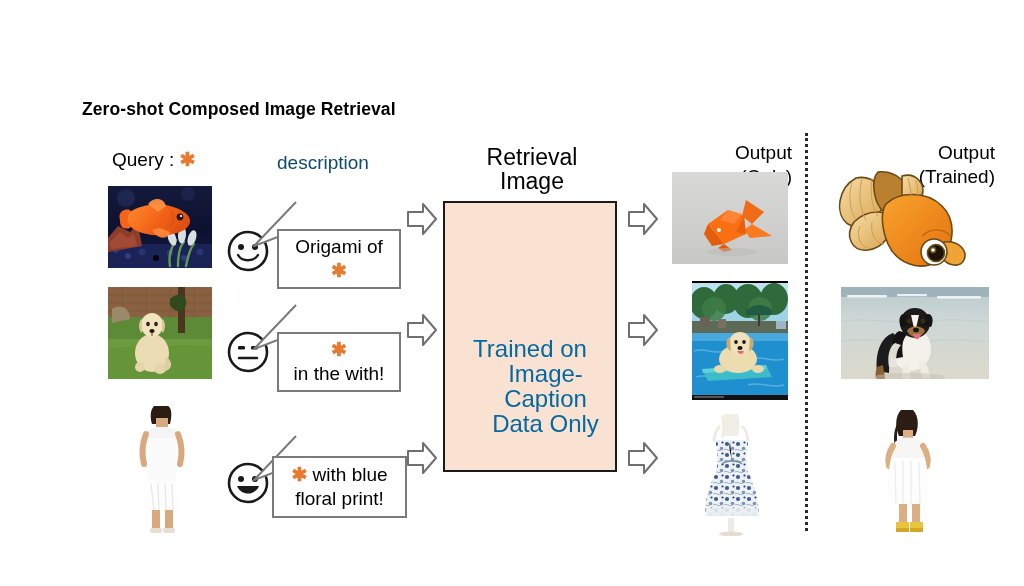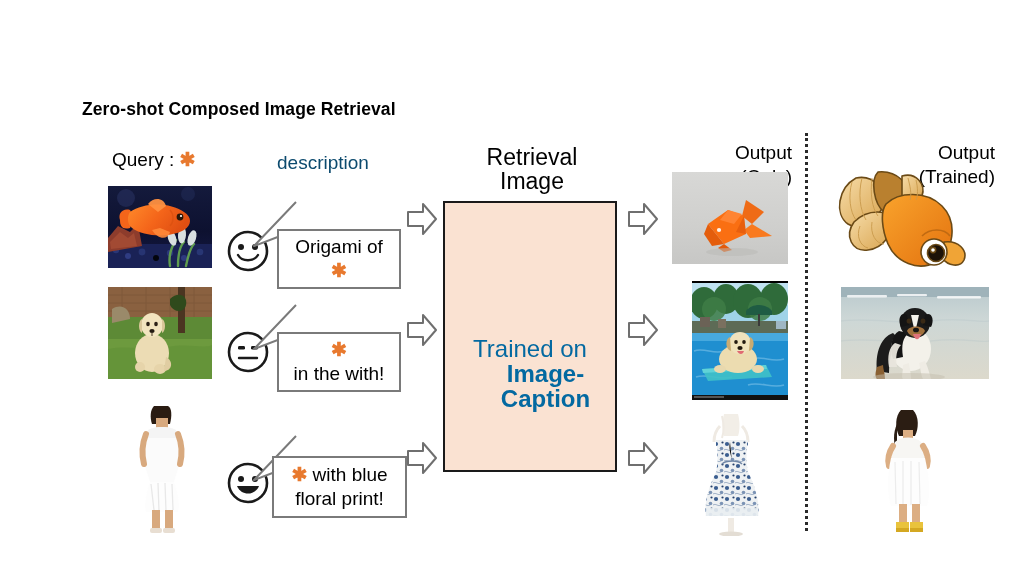--- a/index.html
+++ b/index.html
@@ -29,21 +29,21 @@
     font-size:23px;line-height:24px;color:#000;
   }
   .rm-box{
     left:443px;top:201px;width:174px;height:271px;
     background:#FAE2D2;border:2.5px solid #1a1a1a;box-sizing:border-box;
   }
   .rm-inner{
     position:absolute;left:0;right:0;top:88px;text-align:center;
     font-size:24px;line-height:25px;color:#0369a1;margin-top:45px;
   }
-  .rm-inner .b{font-weight:bold;padding-left:31px;}
+  .rm-inner .b{font-weight:normal;padding-left:31px;}
 
   
   .bubble{
     border:2px solid #7a7a7a;background:#fff;box-sizing:border-box;
     display:flex;align-items:center;justify-content:center;text-align:center;
     font-size:19px;line-height:24px;color:#000;margin-top:32px;
   }
   .tail{overflow:visible;}
 
   
@@ -76,20 +76,21 @@
 
   <div class="abs colhead" style="left:835px;top:113px;width:160px;">
     <div>Output</div>
     <div>(Trained)</div>
   </div>
 
   <div class="abs rm-box">
     <div class="rm-inner">
       <div>Trained on</div>
       <div class="b">Image-Caption</div>
+      <div class="b">Data Only</div>
     </div>
   </div>
 
   <div class="abs divider"></div>
 
   <div class="abs photo" style="left:108px;top:186px;">
     <svg width="104" height="82" viewBox="0 0 104 82">
       <defs>
         <linearGradient id="aqbg" x1="0" y1="0" x2="0" y2="1">
           <stop offset="0%" stop-color="#141a3c"></stop>

